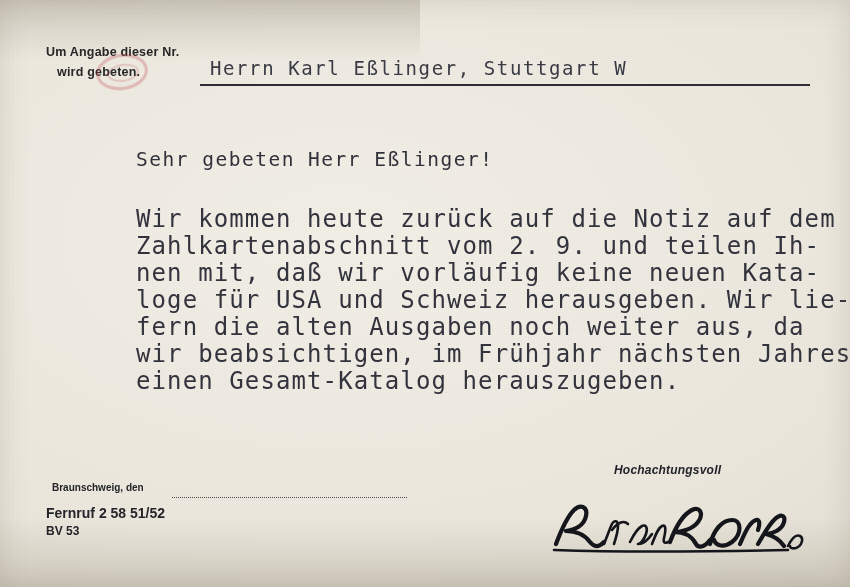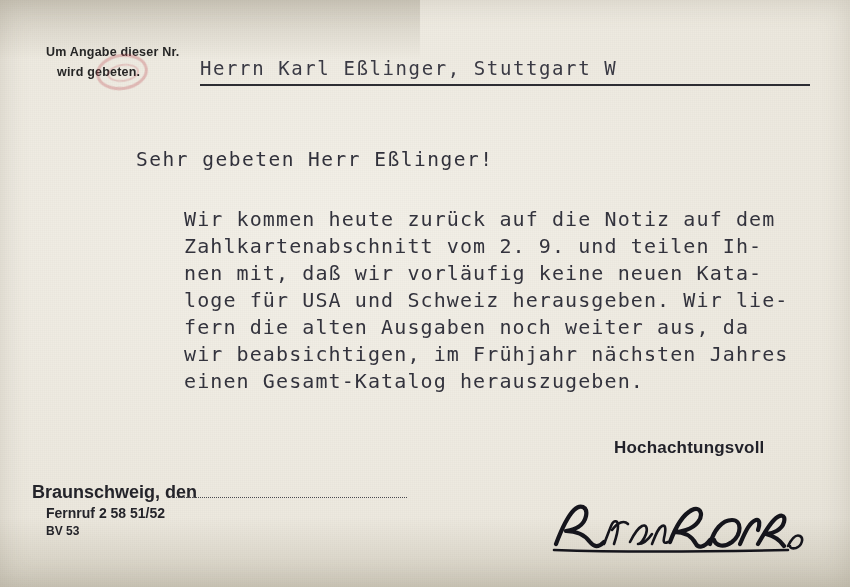--- a/index.html
+++ b/index.html
@@ -82,51 +82,50 @@
   }
 
   
   .typed {
     position: absolute;
     font-family: "DejaVu Sans Mono", monospace;
     color: #2b2b33;
     white-space: pre;
   }
   #addressee {
-    left: 200px; top: 57px;
+    left: 210px; top: 57px;
     font-size: 19px;
     letter-spacing: 1.6px;
     color: #3a3a44;
   }
   #addr-rule {
     position: absolute;
     left: 200px; top: 84px;
     width: 610px; height: 2px;
     background: #2d2d33;
   }
   #salutation {
     left: 136px; top: 148px;
     font-size: 19.5px;
     letter-spacing: 1.5px;
     color: #31313b;
   }
   #bodytext {
     left: 136px; top: 206px;
-    font-size: 20px;
+    font-size: 24px;
     line-height: 27px;
     letter-spacing: 1.1px;
     color: #33333d;
-    margin-left: 48px;
   }
 
   
   #footer-city {
     position: absolute;
-    left: 32px; top: 482px;
-    font-size: 18px;
+    left: 52px; top: 482px;
+    font-size: 10px;
     font-weight: bold;
     color: #24242a;
     font-family: "Liberation Sans", sans-serif;
   }
   #footer-date {
     position: absolute;
     left: 176px; top: 472px;
     font-family: "DejaVu Sans Mono", monospace;
     font-size: 20px;
     letter-spacing: 2px;
@@ -147,25 +146,26 @@
   }
   #footer-code {
     position: absolute;
     left: 46px; top: 524px;
     font-size: 12px;
     font-weight: bold;
     color: #24242a;
   }
   #closing {
     position: absolute;
-    left: 614px; top: 438px;
-    font-size: 17px;
+    left: 614px; top: 463px;
+    font-size: 12px;
     font-weight: bold;
     color: #22222a;
     letter-spacing: 0.2px;
+    font-style: italic;
   }
   
   #signature {
     position: absolute;
     left: 552px; top: 500px;
     width: 260px; height: 62px;
   }
   #signature svg { display: block; }
   .sig-path {
     fill: none;

